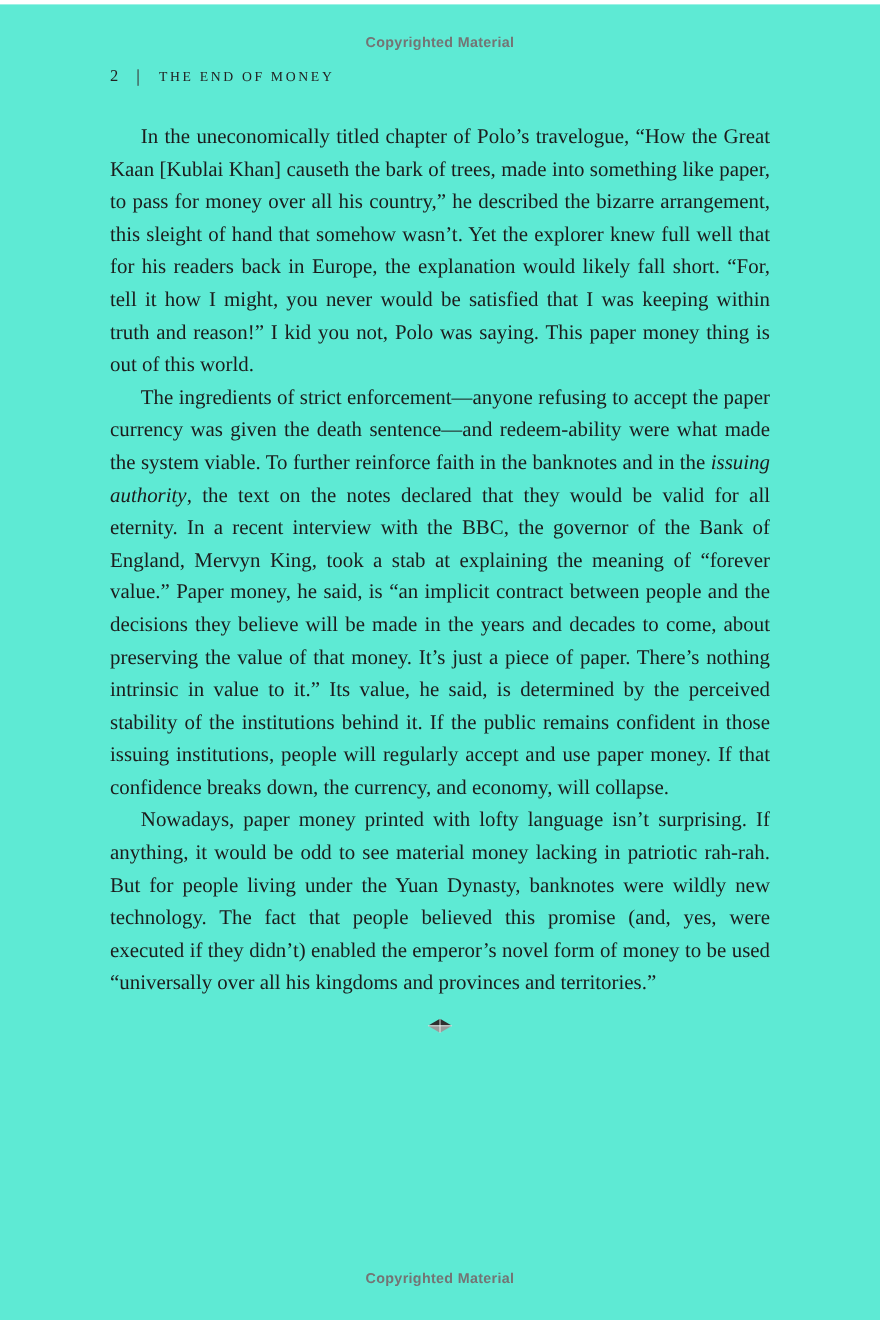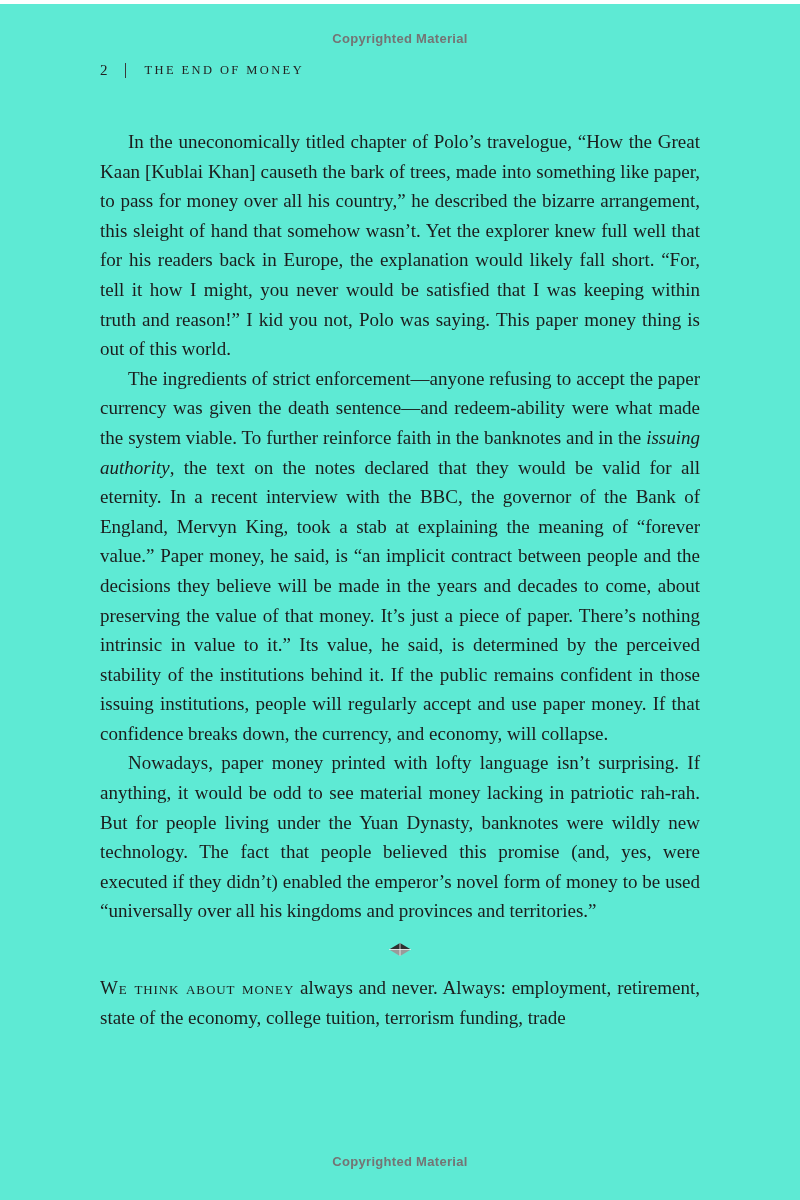--- a/index.html
+++ b/index.html
@@ -47,21 +47,21 @@
     margin-right: 19px;
   }
   .book-title {
     font-size: 12.5px;
     letter-spacing: 2.4px;
     color: #222222;
     text-align: center;
   }
   .page-body {
     position: absolute;
-    top: 123px;
+    top: 106px;
     left: 100px;
     right: 100px;
   }
   .para {
     font-size: 19px;
     line-height: 29.6px;
     text-align: justify;
     color: #1c1c1c;
   }
   .para.indent { text-indent: 28px; }
@@ -102,19 +102,18 @@
       <span>
         <svg width="22" height="13" viewBox="0 0 24 14" aria-hidden="true">
           <polygon points="12,0 24,7 0,7" fill="#2f2f2f"></polygon>
           <polygon points="0,7 24,7 12,14" fill="#9a9a9a"></polygon>
           <line x1="12" y1="0" x2="12" y2="14" stroke="#ffffff" stroke-width="0.8"></line>
           <line x1="0" y1="7" x2="24" y2="7" stroke="#ffffff" stroke-width="0.8"></line>
         </svg>
       </span>
     </div>
 
-    <p class="para"><span class="seg-smallcaps">We think about money</span><span> always and never. Always: employment, retirement, state of the economy, college tuition, terrorism funding, trade</span></p>
 
   </section>
 
   <div class="copyright bottom">Copyrighted Material</div>
 
 </div>
 
 </body></html>

